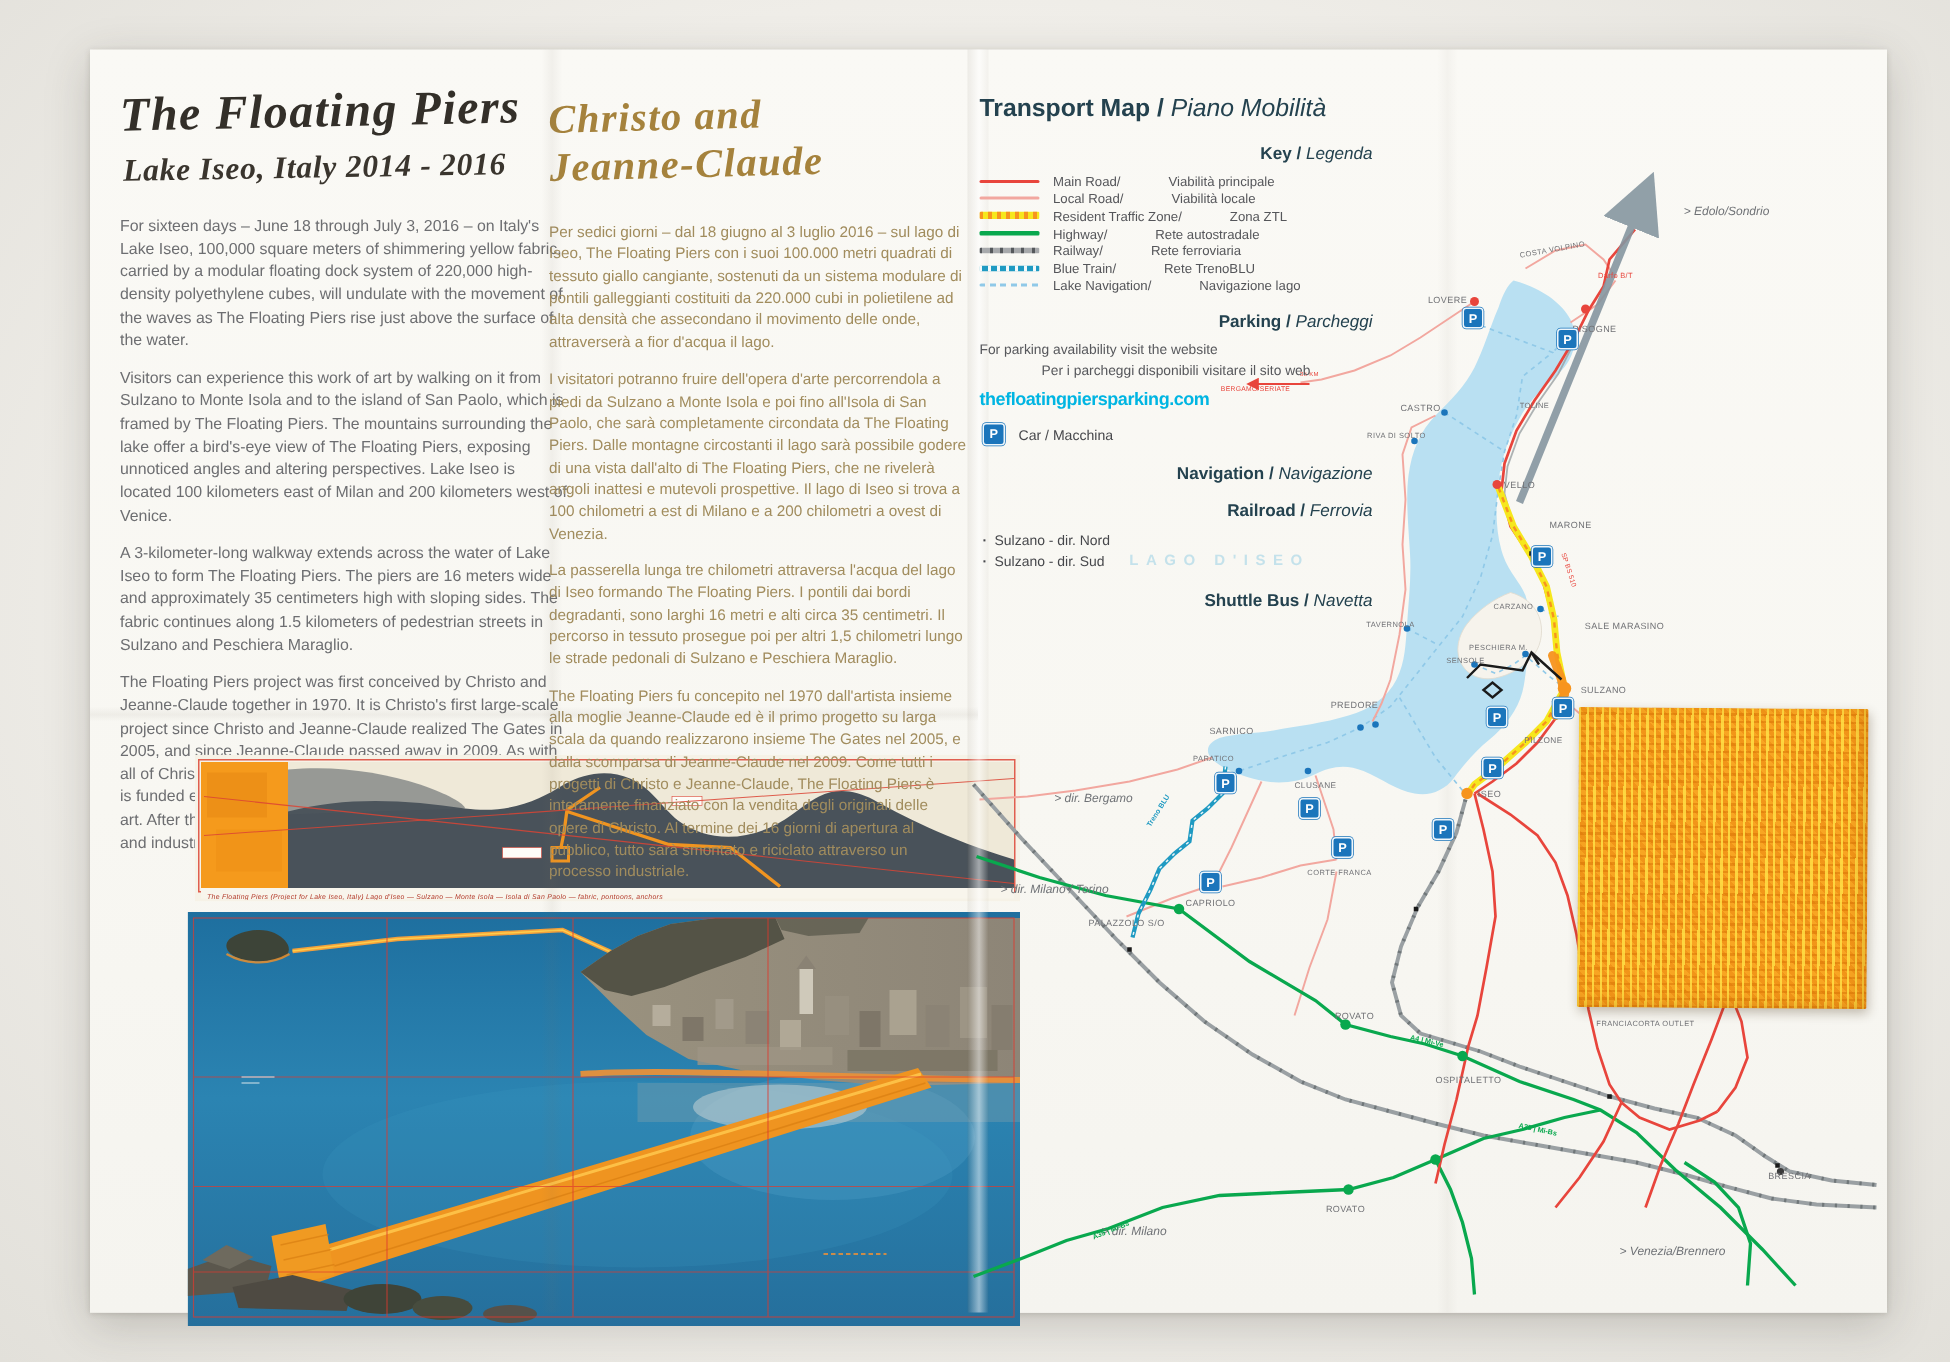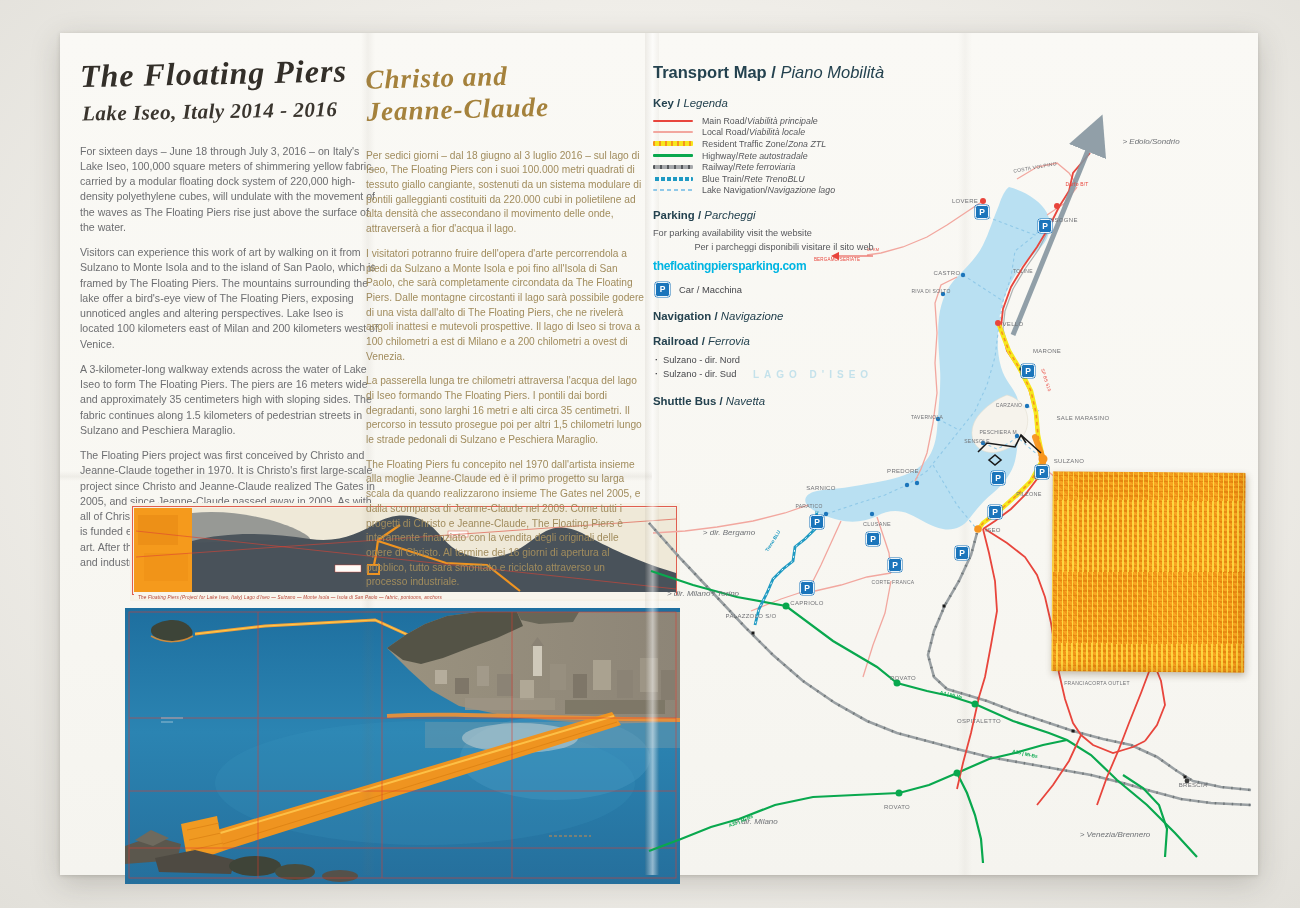--- a/index.html
+++ b/index.html
@@ -42,35 +42,35 @@
        color:#b33a2a;font-style:italic;white-space:nowrap;overflow:hidden;letter-spacing:.2px;}
 
   
   .panel-map{position:absolute;left:585px;top:0;width:613px;height:842px;}
   .map-svg{position:absolute;inset:0;z-index:2;}
   .map-label-layer{position:absolute;inset:0;z-index:4;pointer-events:none;}
   .sidebar{position:absolute;left:8px;top:30px;width:262px;z-index:6;}
 
   .tm-title{font-size:16.5px;color:#24424f;margin:0 0 15px 0;font-weight:700;}
   .tm-title .it{font-weight:400;font-style:italic;}
-  .sec-head{font-size:11.4px;color:#24424f;font-weight:700;margin:13px 0 6px 0;}
+  .sec-head{font-size:11.4px;color:#24424f;font-weight:700;margin:13px 0 6px 0;text-align:right;}
   .sec-head .it{font-weight:400;font-style:italic;}
   .krow{display:flex;align-items:center;height:11.6px;font-size:8.8px;color:#55565a;}
   .sample{width:40px;margin-right:9px;flex:none;border-radius:1px;}
   .s-main{height:2.6px;background:#e8453c;}
   .s-local{height:2px;background:#f2a79f;}
   .s-ztl{height:5px;background:#f6e71d;
      background-image:repeating-linear-gradient(90deg,#f7941d 0 2.5px,transparent 2.5px 6px);}
   .s-hw{height:2.6px;background:#09a84e;}
   .s-rail{height:3.6px;background:#a7a9ac;
      background-image:repeating-linear-gradient(90deg,#55585c 0 2px,transparent 2px 7px);}
   .s-bt{height:3.6px;background:#1f9ac2;
      background-image:repeating-linear-gradient(90deg,rgba(255,255,255,.95) 0 1.6px,transparent 1.6px 6px);}
   .s-nav{height:2px;background-image:repeating-linear-gradient(90deg,#90c9e8 0 4px,transparent 4px 7px);}
-  .kit{font-style:italic;}
+  .kit{padding-left:32px;}
   .park-line{font-size:9.2px;line-height:1.5;color:#57585c;margin:0;}
   .park-line.it{text-align:center;}
   .website{font-size:12px;font-weight:700;color:#00b5e2;letter-spacing:-.3px;margin:4px 0 9px 0;}
   .car-row{display:flex;align-items:center;gap:9px;margin:2px 0 0 2px;}
   .car-row .lbl{font-size:9.4px;color:#46474b;}
   .blist{margin:0;padding:0;list-style:none;}
   .blist li{font-size:9.3px;line-height:14.4px;color:#46474b;padding-left:10px;position:relative;}
   .blist li::before{content:"·";position:absolute;left:2px;font-weight:700;color:#46474b;}
 
   

